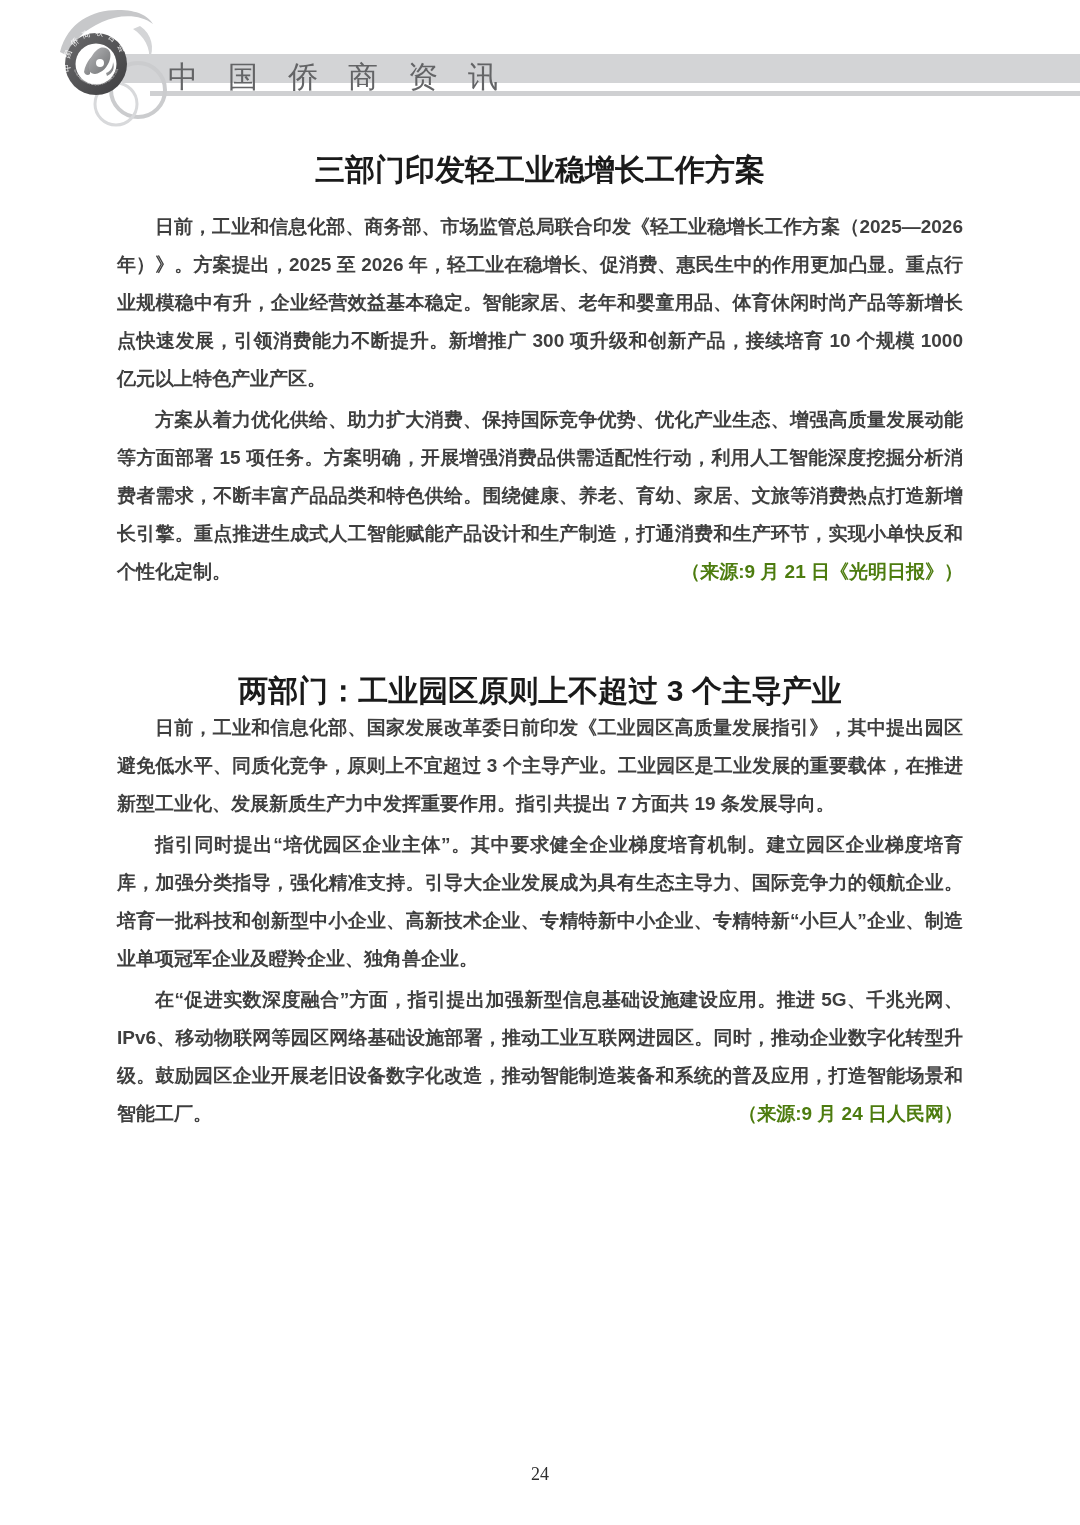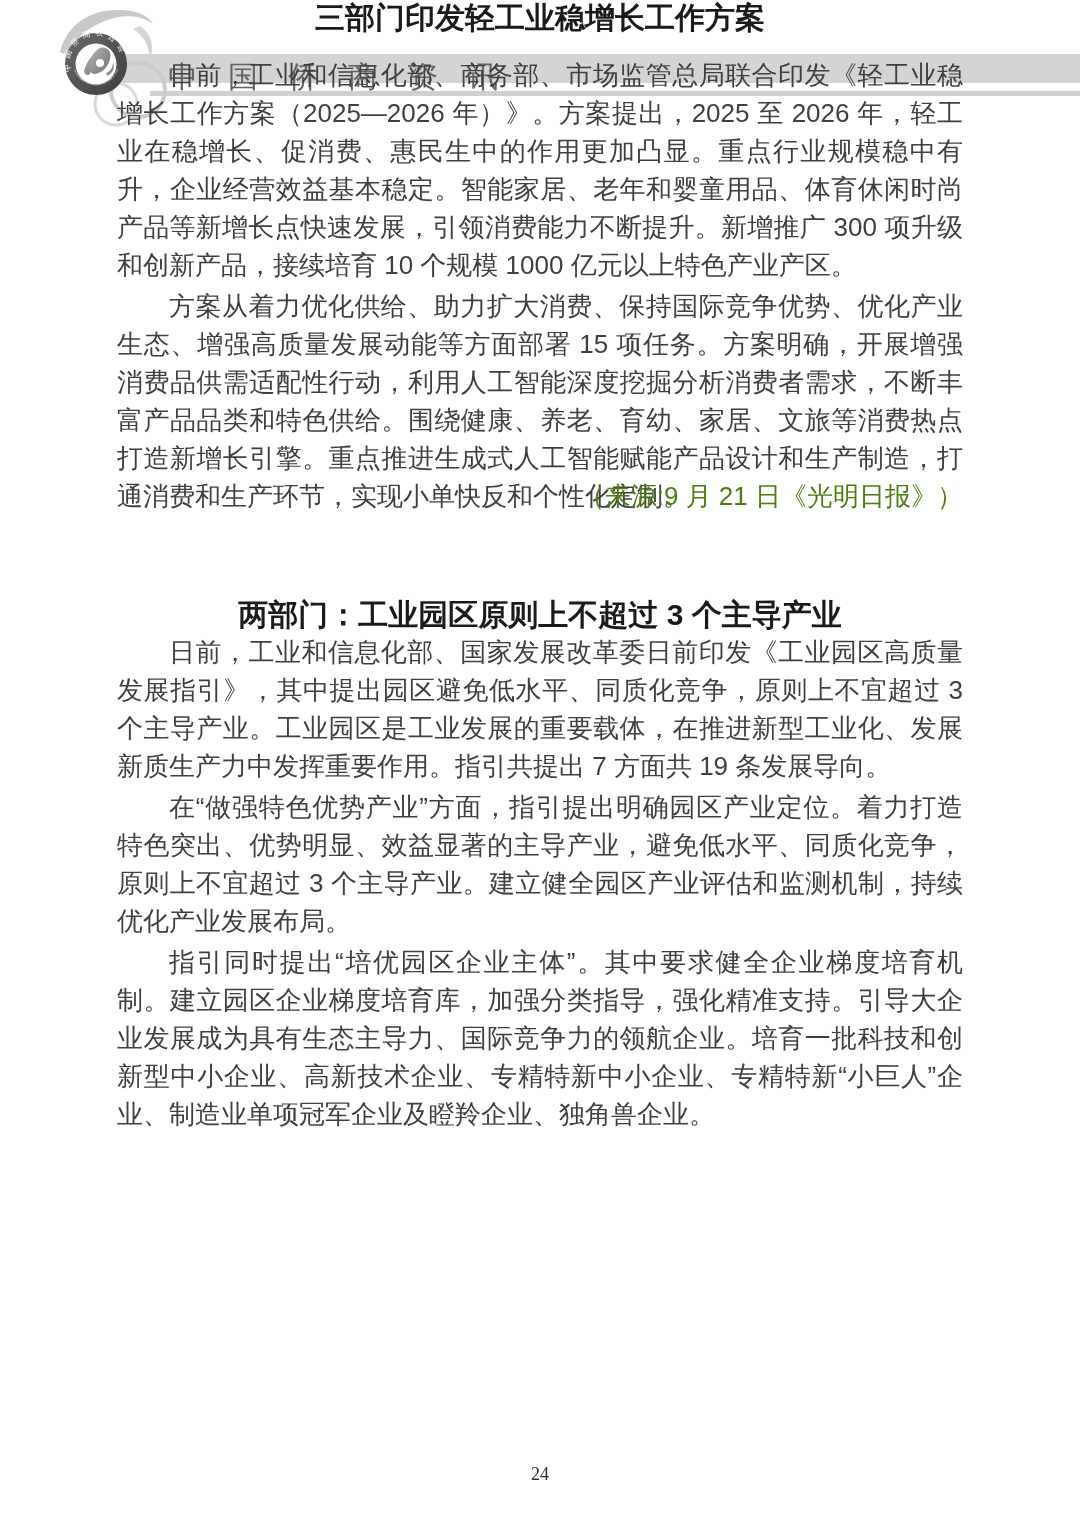--- a/index.html
+++ b/index.html
@@ -46,29 +46,30 @@
     width: 846px;
   }
   .article-title {
     margin: 0;
     font-size: 30px;
     line-height: 36px;
     font-weight: bold;
     color: #1a1a1a;
     text-align: center;
   }
-  .article-title.first { }
+  .article-title.first { margin-top: 152px; }
   .article-title.second { margin-top: 82px; }
   .article p {
     margin: 0 0 3px 0;
-    font-size: 26px;
+    font-size: 19px;
     line-height: 38px;
     color: #3f3f3f;
     text-align: justify;
     text-indent: 2em;
+    font-weight: bold;
   }
   .article.first p:first-of-type { margin-top: 20px; }
   .article.second p:first-of-type { }
   .has-source { position: relative; }
   .source {
     position: absolute;
     right: 0; bottom: 0;
     text-indent: 0;
     color: #4d7c0f;
     white-space: nowrap;
@@ -141,21 +142,21 @@
 
     <section class="article first">
       <h1 class="article-title first">三部门印发轻工业稳增长工作方案</h1>
       <p><span>日前，工业和信息化部、商务部、市场监管总局联合印发《轻工业稳增长工作方案（2025—2026 年）》。方案提出，2025 至 2026 年，轻工业在稳增长、促消费、惠民生中的作用更加凸显。重点行业规模稳中有升，企业经营效益基本稳定。智能家居、老年和婴童用品、体育休闲时尚产品等新增长点快速发展，引领消费能力不断提升。新增推广 300 项升级和创新产品，接续培育 10 个规模 1000 亿元以上特色产业产区。</span></p>
       <p class="has-source"><span>方案从着力优化供给、助力扩大消费、保持国际竞争优势、优化产业生态、增强高质量发展动能等方面部署 15 项任务。方案明确，开展增强消费品供需适配性行动，利用人工智能深度挖掘分析消费者需求，不断丰富产品品类和特色供给。围绕健康、养老、育幼、家居、文旅等消费热点打造新增长引擎。重点推进生成式人工智能赋能产品设计和生产制造，打通消费和生产环节，实现小单快反和个性化定制。</span><span class="source">（来源:9 月 21 日《光明日报》）</span></p>
     </section>
 
     <section class="article second">
       <h1 class="article-title second">两部门：工业园区原则上不超过 3 个主导产业</h1>
       <p><span>日前，工业和信息化部、国家发展改革委日前印发《工业园区高质量发展指引》，其中提出园区避免低水平、同质化竞争，原则上不宜超过 3 个主导产业。工业园区是工业发展的重要载体，在推进新型工业化、发展新质生产力中发挥重要作用。指引共提出 7 方面共 19 条发展导向。</span></p>
-      <p><span>在“做强特色优势产业”方面，指引提出明确园区产业定位。着力打造特色突出、优势明显、效益显著的主导产业，避免低水平、同质化竞争，原则上不宜超过 3 个主导产业。建立健全园区产业评估和监测机制，持续优化产业发展布局。</span></p>
       <p><span>指引同时提出“培优园区企业主体”。其中要求健全企业梯度培育机制。建立园区企业梯度培育库，加强分类指导，强化精准支持。引导大企业发展成为具有生态主导力、国际竞争力的领航企业。培育一批科技和创新型中小企业、高新技术企业、专精特新中小企业、专精特新“小巨人”企业、制造业单项冠军企业及瞪羚企业、独角兽企业。</span></p>
+      <p class="has-source"><span>在“促进实数深度融合”方面，指引提出加强新型信息基础设施建设应用。推进 5G、千兆光网、IPv6、移动物联网等园区网络基础设施部署，推动工业互联网进园区。同时，推动企业数字化转型升级。鼓励园区企业开展老旧设备数字化改造，推动智能制造装备和系统的普及应用，打造智能场景和智能工厂。</span><span class="source">（来源:9 月 24 日人民网）</span></p>
     </section>
 
   </div>
 
   <div class="page-number">24</div>
 
 </div>
 
 </body></html>

